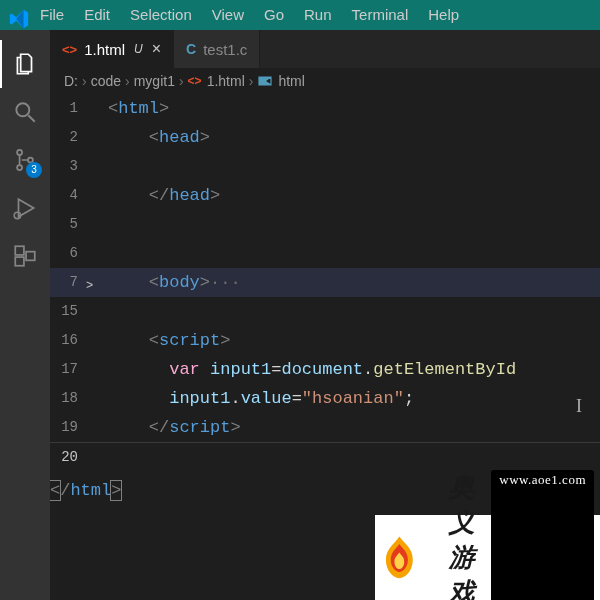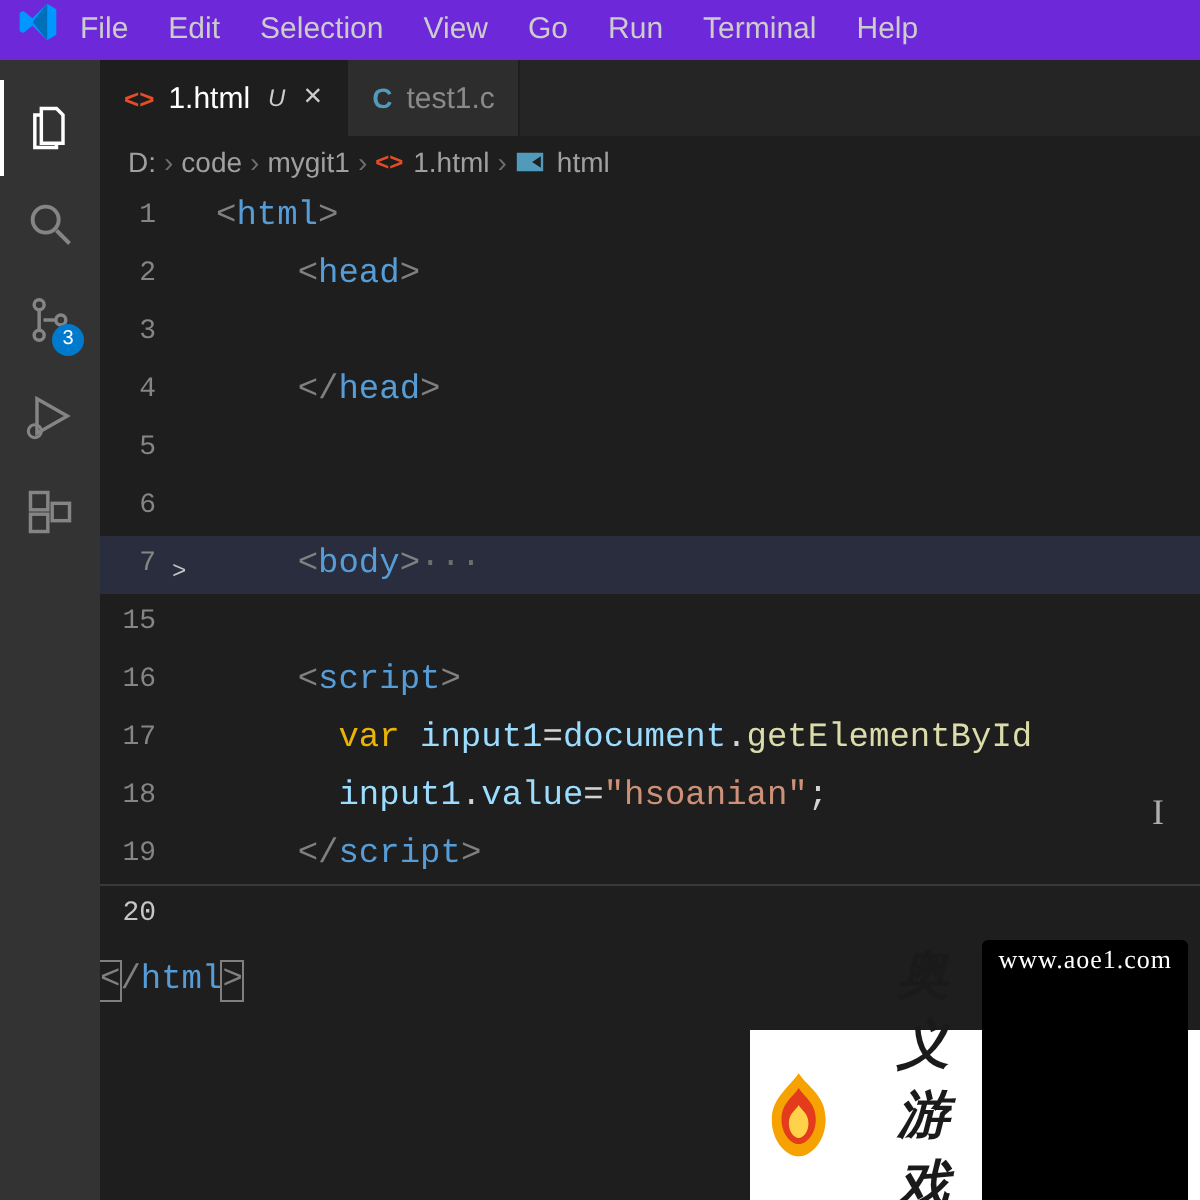--- a/index.html
+++ b/index.html
@@ -8,23 +8,23 @@
     background: #1e1e1e;
     font-family: "Segoe UI", sans-serif;
     font-size: 13px;
     color: #cccccc;
     overflow: hidden;
     position: relative;
   }
   
   .menubar {
     height: 30px;
-    background: #6d28d9;
-    display: flex;
-    align-items: flex-start;
+    background: #0f766e;
+    display: flex;
+    align-items: flex-end;
     padding: 0 8px;
   }
   .menubar .logo svg { display: block; }
   .menubar .menu-item {
     padding: 0 10px;
     color: #cccccc;
     font-size: 15px;
     cursor: default;
     height: 30px;
     line-height: 30px;
@@ -145,21 +145,21 @@
     color: #c5c5c5;
     font-size: 12px;
     padding-top: 4px;
   }
   .code {
     white-space: pre;
     color: #d4d4d4;
   }
   .tag-b { color: #808080; } 
   .tag-n { color: #569cd6; } 
-  .kw { color: #eab308; }    
+  .kw { color: #f9a8d4; }    
   .ident { color: #9cdcfe; }
   .func { color: #dcdcaa; }
   .str { color: #ce9178; }
   .punct { color: #d4d4d4; }
   .dots { color: #6e6e6e; }
   .box-outline {
     border: 1px solid #7f7f7f;
     margin: 0 -1px;
     padding: 0;
   }

